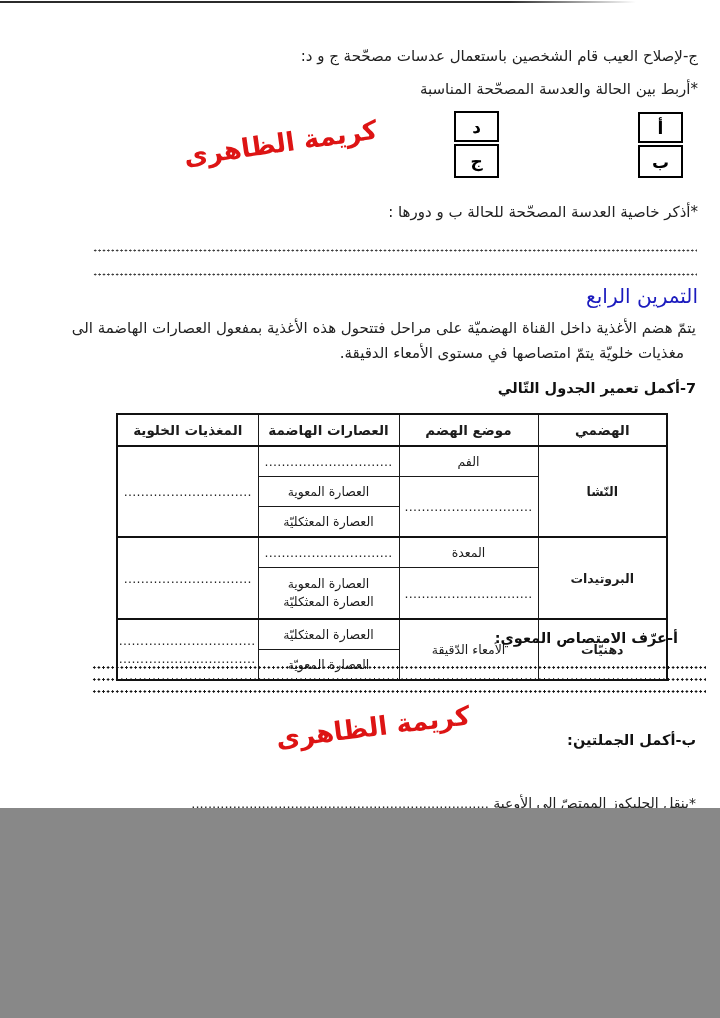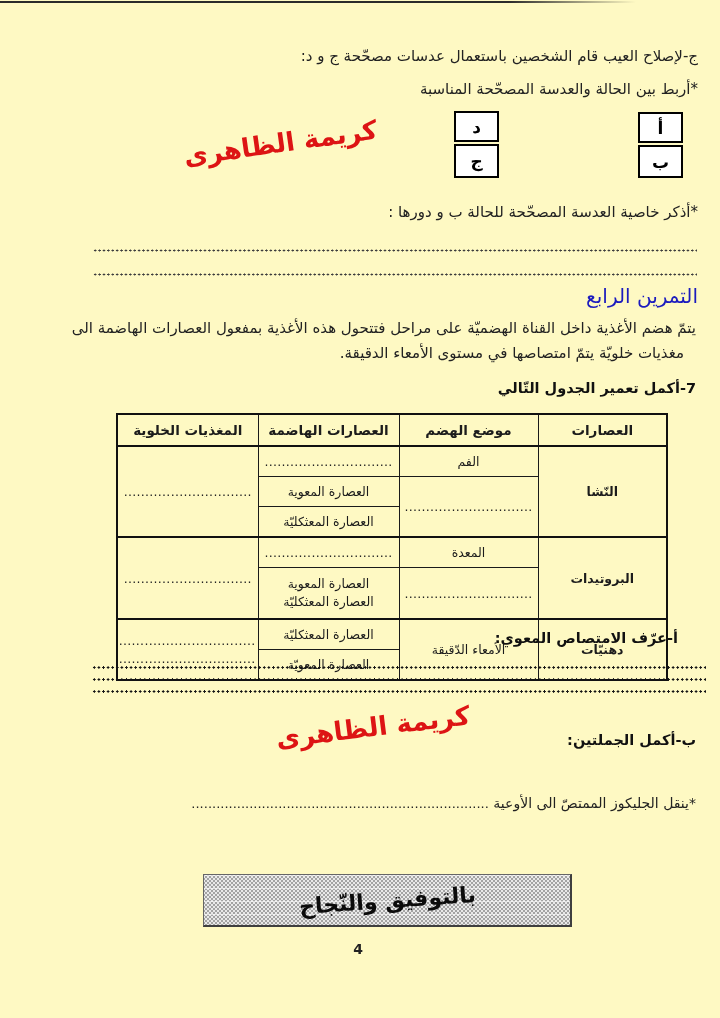--- a/index.html
+++ b/index.html
@@ -1,19 +1,19 @@
 <!DOCTYPE html>
 <html lang="ar" dir="rtl"><head>
 <meta charset="utf-8">
 <style>
   * { margin:0; padding:0; box-sizing:border-box; }
   body { background:#888; font-family:"DejaVu Sans", sans-serif; }
   #page {
-    position:relative; width:720px; height:1018px; margin:0 auto;
-    background:#fef9c3; overflow:hidden; direction:rtl;
+    position:relative; width:720px; height:808px; margin:0 auto;
+    background:#ffffff; overflow:hidden; direction:rtl;
     font-family:"DejaVu Sans", sans-serif; color:#1c1c1c;
   }
   .abs { position:absolute; white-space:nowrap; }
 
   .topline { position:absolute; left:0; top:1px; width:636px; height:2px;
     background:linear-gradient(to right, #2b2b2b 80%, rgba(43,43,43,0)); }
 
   .bodyline { font-size:15px; color:#222; }
   .boldline { font-size:14.5px; font-weight:bold; color:#111; }
 
@@ -105,21 +105,21 @@
   <div id="digest-table-wrap">
     <table class="digest" dir="rtl">
       <colgroup>
         <col style="width:129px">
           <col style="width:139px">
         <col style="width:141px">
           <col style="width:141px">
       </colgroup>
       <tbody>
           <tr style="height:20px;">
-        <th>العصارات</th>
+        <th>الهضمي</th>
         <th>موضع الهضم</th>
         <th>العصارات الهاضمة</th>
         <th>المغذيات الخلوية</th>
       </tr>
       <tr style="height:25px;">
         <td class="food" rowspan="3">النّشا</td>
         <td>الفم</td>
         <td class="dots-cell">..............................</td>
         <td class="dots-cell" rowspan="3">..............................</td>
       </tr>

